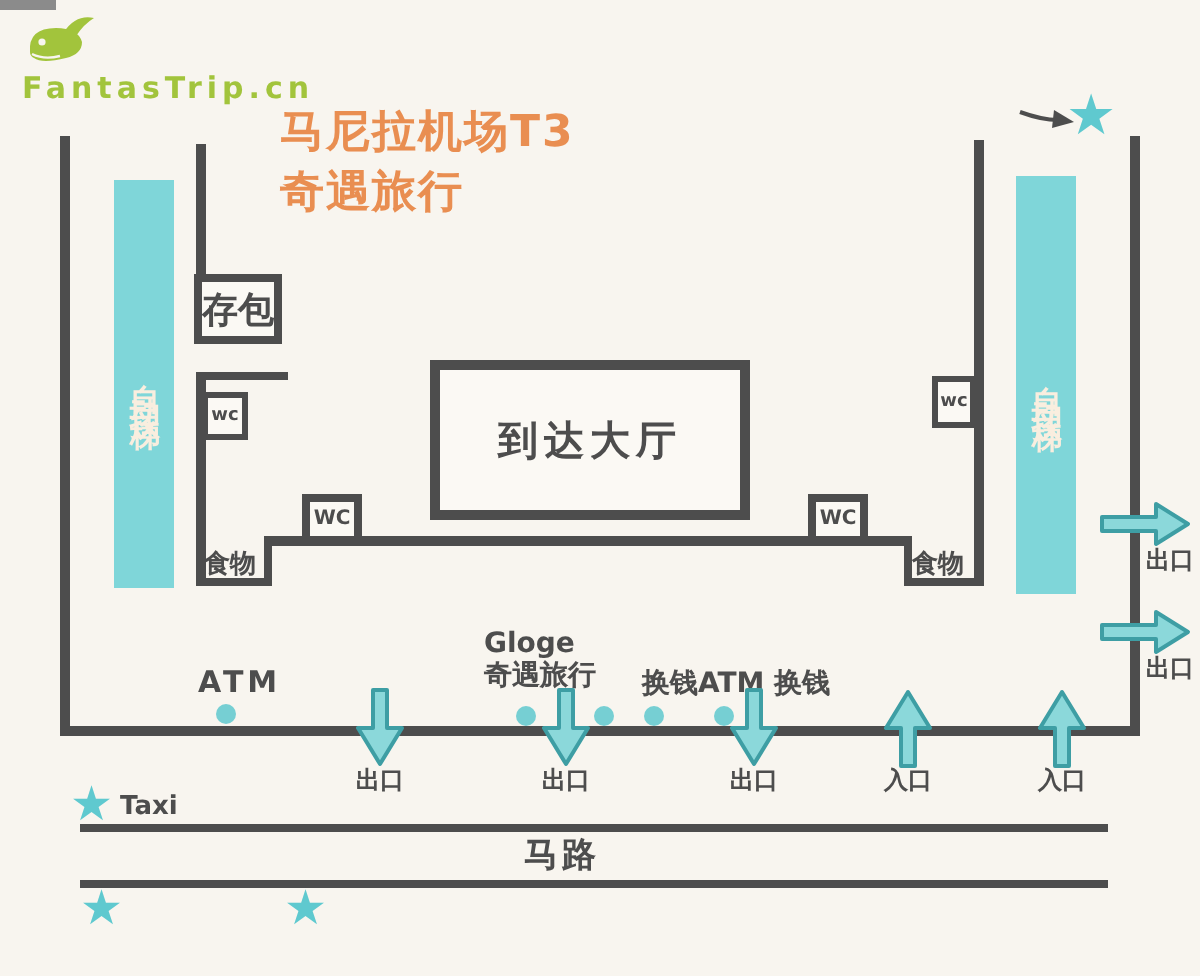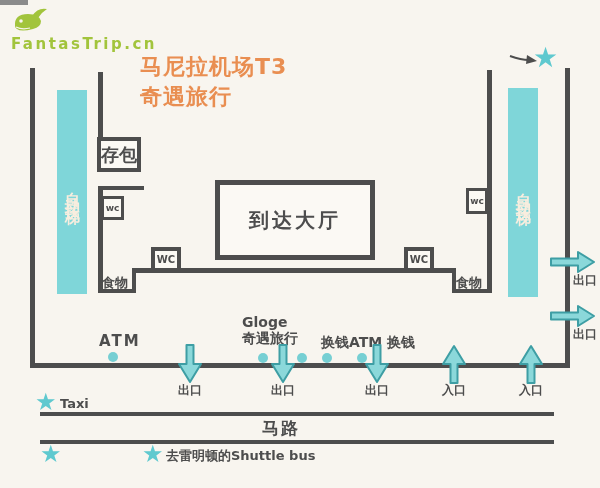--- a/index.html
+++ b/index.html
@@ -125,15 +125,14 @@
 
   <div class="star" style="left:35px;top:390px;">★</div>
   <div class="t" style="left:60px;top:397px;font-size:13px;">Taxi</div>
 
   <div class="wall" style="left:40px;top:412px;width:514px;height:4px;"></div>
   <div class="t" style="left:262px;top:419px;font-size:17px;letter-spacing:2px;">马路</div>
   <div class="wall" style="left:40px;top:440px;width:514px;height:4px;"></div>
 
   <div class="star" style="left:40px;top:442px;">★</div>
   <div class="star" style="left:142px;top:442px;">★</div>
-  <div class="t" style="left:166px;top:449px;font-size:13px;">去雷明顿的Shuttle bus</div>
 
 </div>
 
 </body></html>

